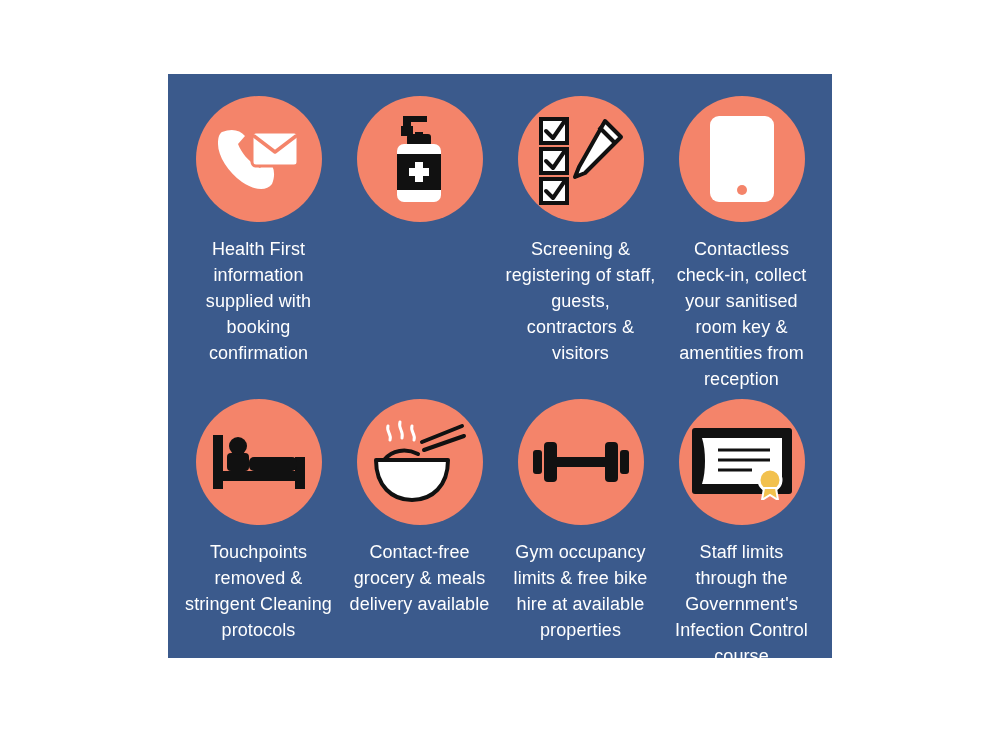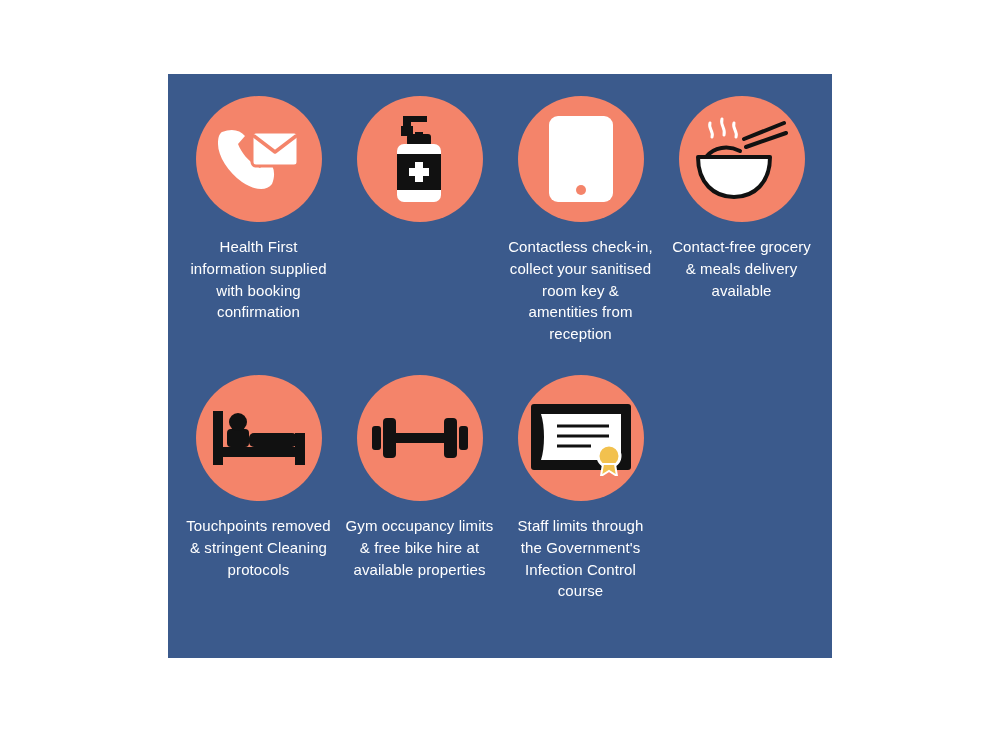--- a/index.html
+++ b/index.html
@@ -42,21 +42,21 @@
     border-radius: 50%;
     background: #f4846a;
     display: flex;
     align-items: center;
     justify-content: center;
     flex: 0 0 auto;
   }
   .caption {
     margin-top: 14px;
     color: #ffffff;
-    font-size: 15px;
+    font-size: 18px;
     line-height: 1.45;
     text-align: center;
     width: 150px;
     letter-spacing: .1px;
   }
   svg { display: block; }
 </style>
 </head>
 <body>
 
@@ -86,64 +86,81 @@
             <rect x="32" y="22" width="8" height="8" fill="#111111"></rect>
             <rect x="14" y="34" width="44" height="58" rx="7" fill="#ffffff"></rect>
             <rect x="14" y="44" width="44" height="36" fill="#111111"></rect>
             <rect x="32" y="52" width="8" height="20" fill="#ffffff"></rect>
             <rect x="26" y="58" width="20" height="8" fill="#ffffff"></rect>
           </svg>
         </span>
       </div>
     </div>
 
+    <div class="cell">
+      <div class="circle">
+        <span>
+          <svg width="92" height="92" viewBox="0 0 92 92">
+            <rect x="6" y="6" width="26" height="24" fill="#ffffff" stroke="#111111" stroke-width="4"></rect>
+            <path d="M11 18 L18 25 L29 9" fill="none" stroke="#111111" stroke-width="4" stroke-linecap="round" stroke-linejoin="round"></path>
+            <rect x="6" y="36" width="26" height="24" fill="#ffffff" stroke="#111111" stroke-width="4"></rect>
+            <path d="M11 48 L18 55 L29 39" fill="none" stroke="#111111" stroke-width="4" stroke-linecap="round" stroke-linejoin="round"></path>
+            <rect x="6" y="66" width="26" height="24" fill="#ffffff" stroke="#111111" stroke-width="4"></rect>
+            <path d="M11 78 L18 85 L29 69" fill="none" stroke="#111111" stroke-width="4" stroke-linecap="round" stroke-linejoin="round"></path>
+            <path d="M70 8 L86 24 L50 60 L40 64 L44 54 Z" fill="#ffffff" stroke="#111111" stroke-width="4" stroke-linejoin="round"></path>
+            <path d="M64 14 L80 30" stroke="#111111" stroke-width="4"></path>
+          </svg>
+        </span>
+      </div>
+      <div class="caption">Screening &amp; registering of staff, guests, contractors &amp; visitors</div>
+    </div>
 
     <div class="cell">
       <div class="circle">
         <span>
           <svg width="68" height="90" viewBox="0 0 68 90">
             <rect x="2" y="2" width="64" height="86" rx="9" fill="#ffffff"></rect>
             <circle cx="34" cy="76" r="5" fill="#f4846a"></circle>
           </svg>
         </span>
       </div>
       <div class="caption">Contactless check-in, collect your sanitised room key &amp; amentities from reception</div>
+    </div>
+
+    <div class="cell">
+      <div class="circle">
+        <span>
+          <svg width="100" height="62" viewBox="0 0 100 62">
+            <rect x="4" y="4" width="10" height="54" fill="#111111"></rect>
+            <rect x="4" y="40" width="92" height="10" fill="#111111"></rect>
+            <rect x="86" y="26" width="10" height="32" fill="#111111"></rect>
+            <rect x="40" y="26" width="48" height="14" rx="5" fill="#111111"></rect>
+            <rect x="18" y="22" width="22" height="18" rx="4" fill="#111111"></rect>
+            <circle cx="29" cy="15" r="9" fill="#111111"></circle>
+          </svg>
+        </span>
+      </div>
+      <div class="caption">Touchpoints removed &amp; stringent Cleaning protocols</div>
     </div>
 
     <div class="cell">
       <div class="circle">
         <span>
           <svg width="100" height="84" viewBox="0 0 100 84">
             <path d="M18 6 C16 12 22 14 20 20" stroke="#ffffff" stroke-width="3" fill="none" stroke-linecap="round"></path>
             <path d="M30 2 C28 9 34 11 32 18" stroke="#ffffff" stroke-width="3" fill="none" stroke-linecap="round"></path>
             <path d="M42 6 C40 12 46 14 44 20" stroke="#ffffff" stroke-width="3" fill="none" stroke-linecap="round"></path>
             <path d="M52 22 L92 6" stroke="#111111" stroke-width="4" stroke-linecap="round"></path>
             <path d="M54 30 L94 16" stroke="#111111" stroke-width="4" stroke-linecap="round"></path>
             <path d="M6 40 L78 40 C78 66 62 80 42 80 C22 80 6 66 6 40 Z" fill="#ffffff" stroke="#111111" stroke-width="4" stroke-linejoin="round"></path>
             <path d="M14 40 C22 30 36 28 48 34" stroke="#111111" stroke-width="4" fill="none" stroke-linecap="round"></path>
           </svg>
         </span>
       </div>
       <div class="caption">Contact-free grocery &amp; meals delivery available</div>
-    </div>
-
-    <div class="cell">
-      <div class="circle">
-        <span>
-          <svg width="100" height="62" viewBox="0 0 100 62">
-            <rect x="4" y="4" width="10" height="54" fill="#111111"></rect>
-            <rect x="4" y="40" width="92" height="10" fill="#111111"></rect>
-            <rect x="86" y="26" width="10" height="32" fill="#111111"></rect>
-            <rect x="40" y="26" width="48" height="14" rx="5" fill="#111111"></rect>
-            <rect x="18" y="22" width="22" height="18" rx="4" fill="#111111"></rect>
-            <circle cx="29" cy="15" r="9" fill="#111111"></circle>
-          </svg>
-        </span>
-      </div>
-      <div class="caption">Touchpoints removed &amp; stringent Cleaning protocols</div>
     </div>
 
     <div class="cell">
       <div class="circle">
         <span>
           <svg width="100" height="52" viewBox="0 0 100 52">
             <rect x="2" y="14" width="9" height="24" rx="3" fill="#111111"></rect>
             <rect x="13" y="6" width="13" height="40" rx="4" fill="#111111"></rect>
             <rect x="26" y="21" width="48" height="10" fill="#111111"></rect>
             <rect x="74" y="6" width="13" height="40" rx="4" fill="#111111"></rect>

